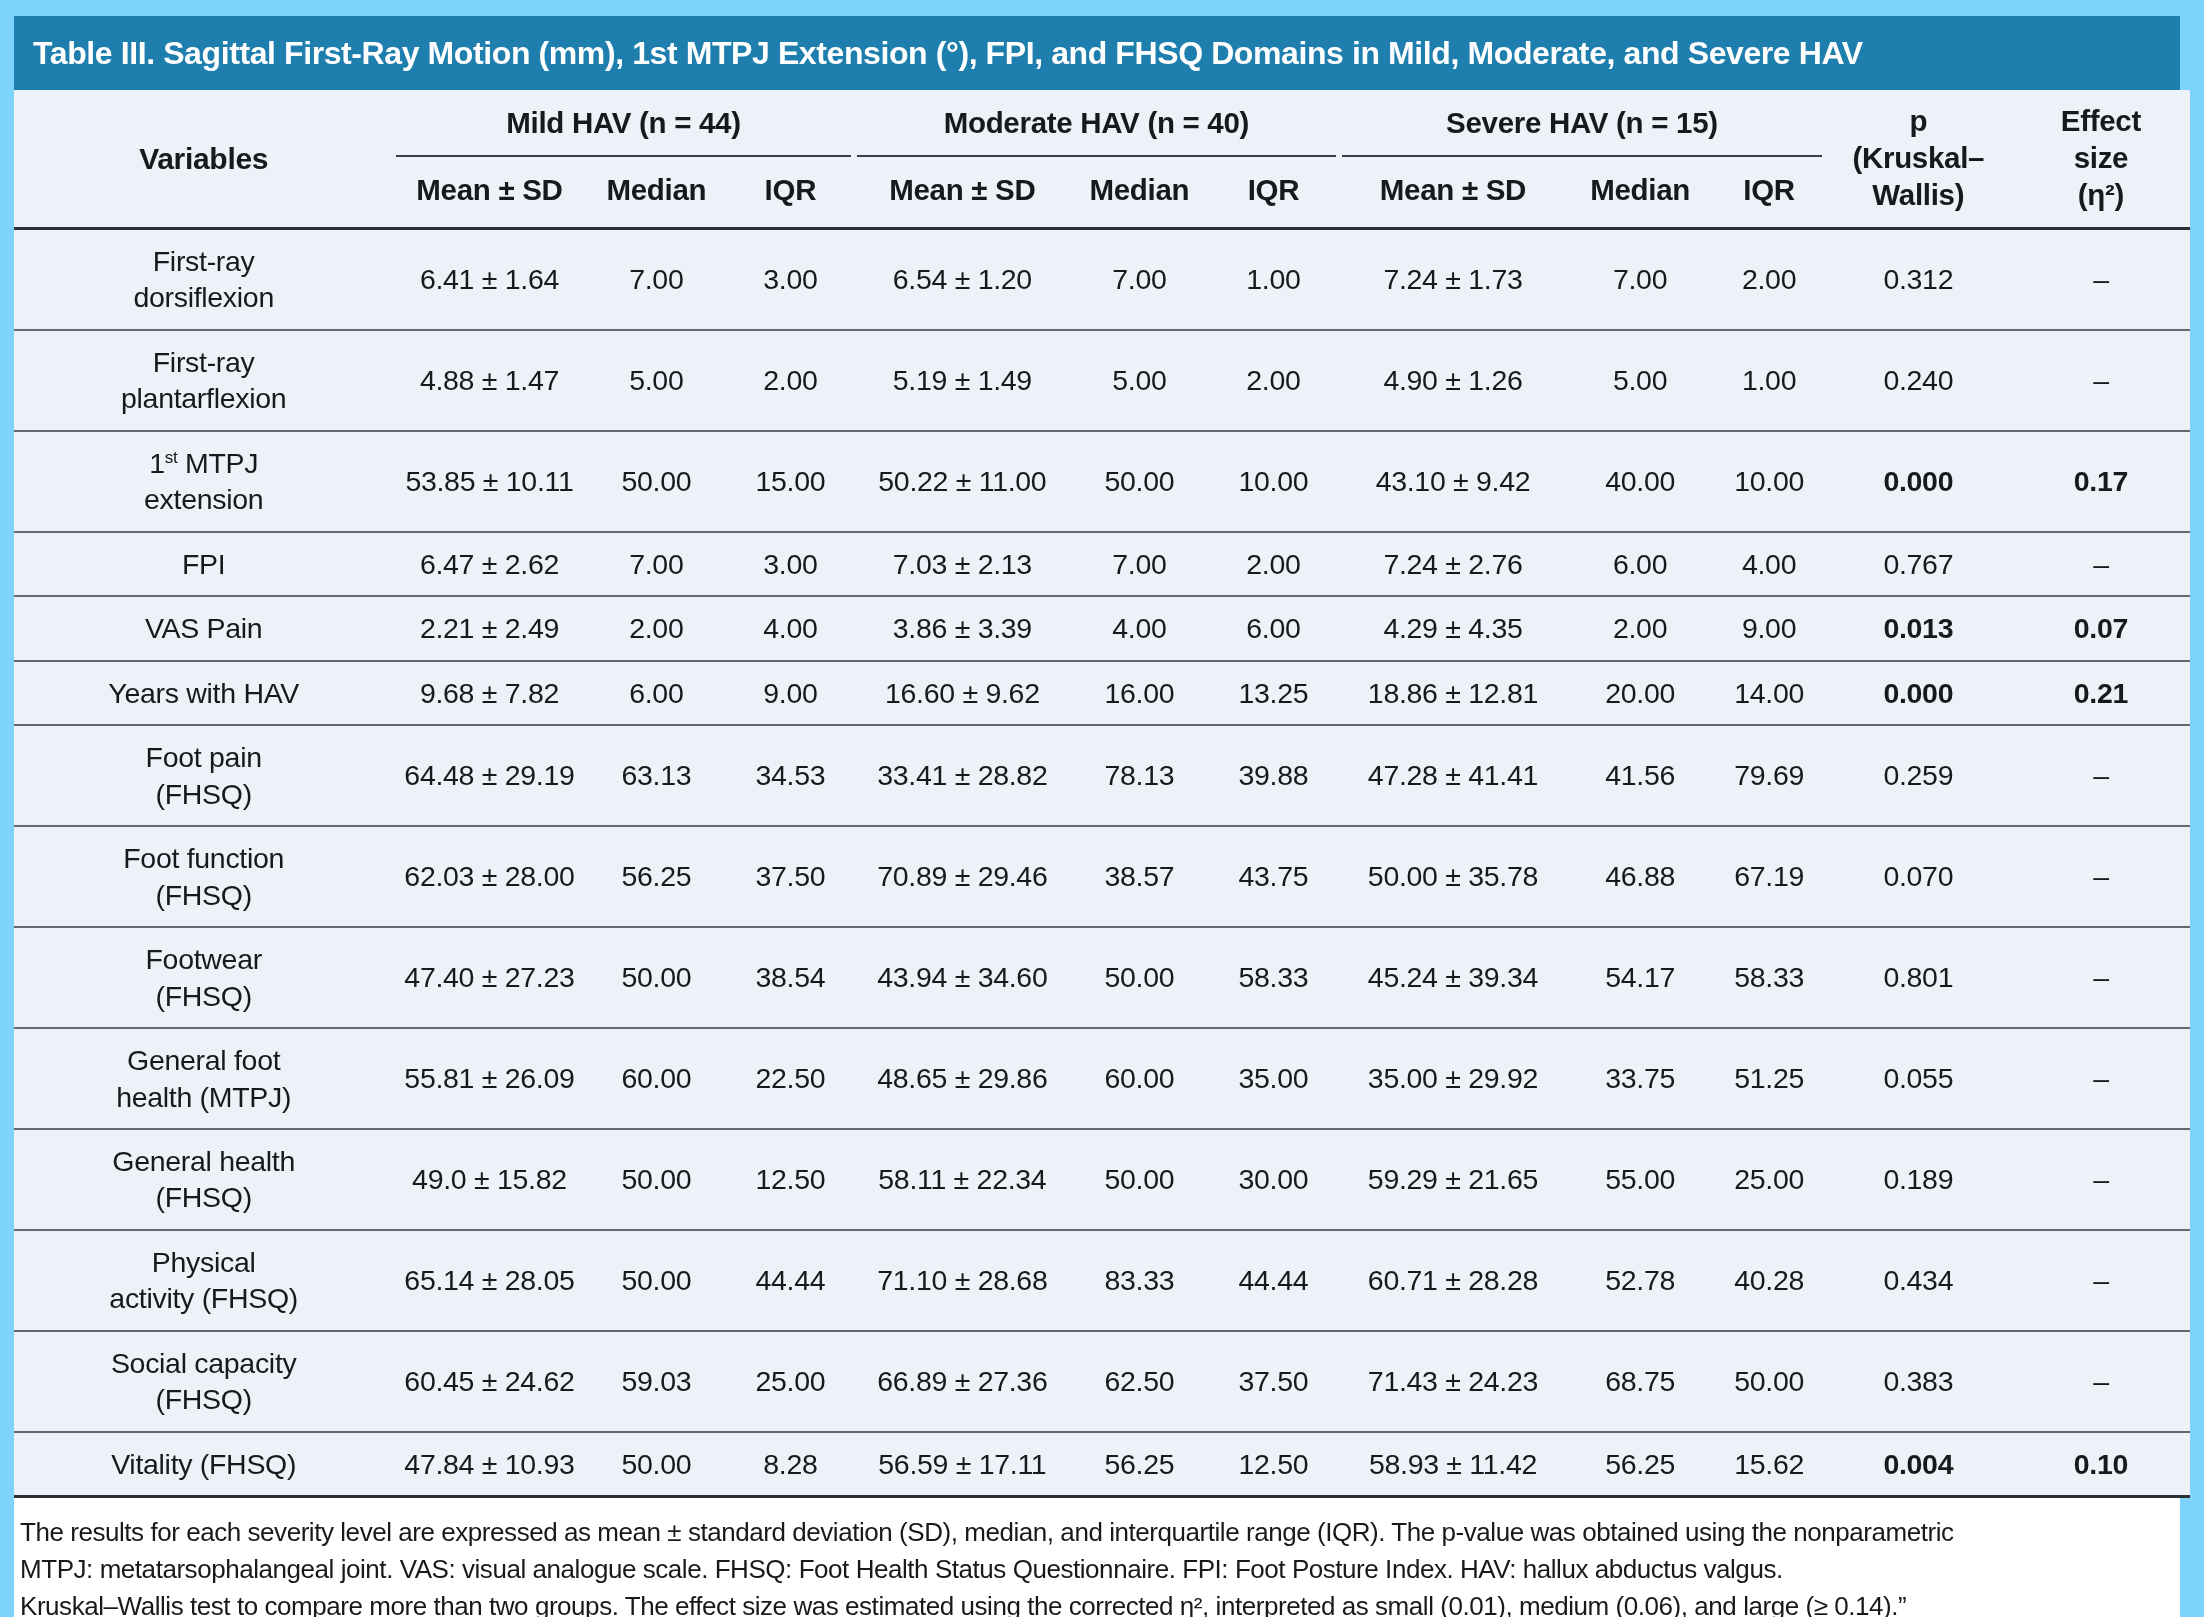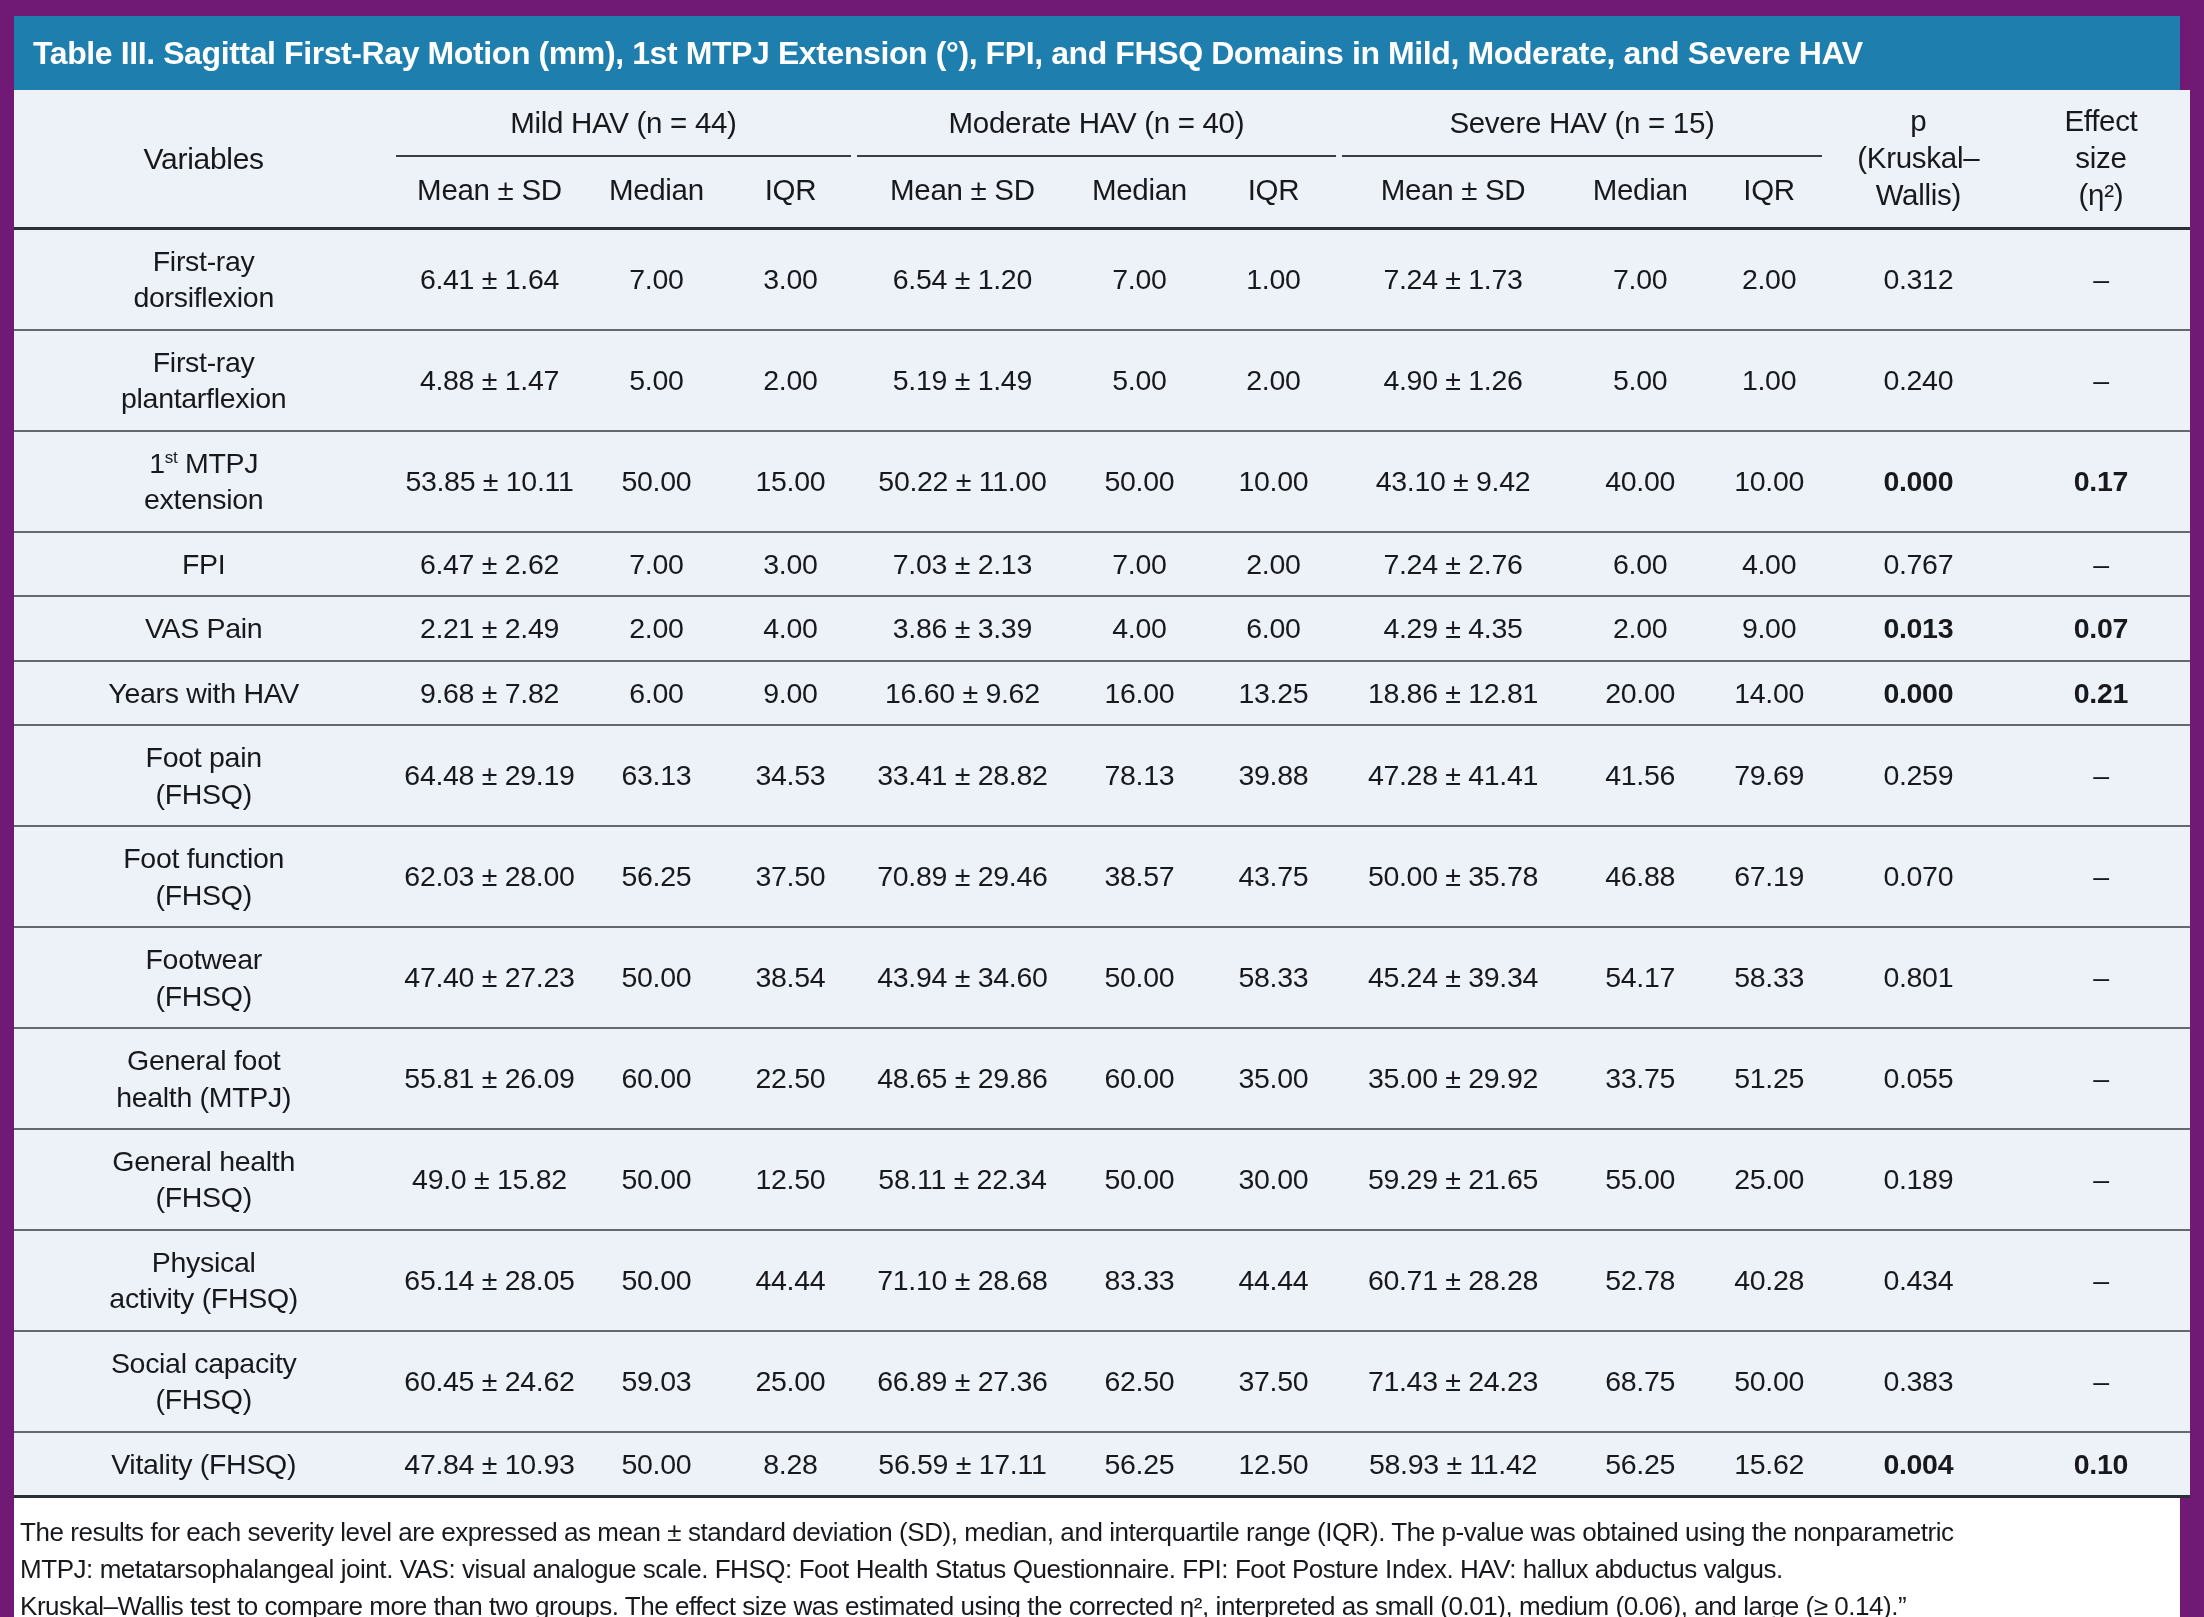--- a/index.html
+++ b/index.html
@@ -1,34 +1,34 @@
 <!DOCTYPE html>
 <html><head>
 <meta charset="utf-8">
 <style>
   html, body { margin: 0; padding: 0; background: #ffffff; }
   body { font-family: "Liberation Sans", "DejaVu Sans", sans-serif; color: #17191c; }
   .page {
-    width: 2204px; height: 1617px; background: #701a75;
+    width: 2204px; height: 1617px; background: #7dd3fc;
     box-sizing: border-box; padding: 16px 24px 0 14px; overflow: hidden;
   }
   .title-bar {
     background: #1e7ead; color: #ffffff; height: 74px;
     display: flex; align-items: center; padding: 0 19px;
     font-weight: bold; font-size: 32px; letter-spacing: -0.4px;
     box-sizing: border-box;
   }
   table.data-table {
     border-collapse: collapse; table-layout: fixed;
     width: 2176px; background: #edf1f8;
   }
   th, td { padding: 0; margin: 0; font-weight: normal; text-align: center; vertical-align: middle; }
   .pre { white-space: pre-line; }
   
-  thead th { font-weight: normal; font-size: 29.5px; letter-spacing: -0.3px; }
+  thead th { font-weight: bold; font-size: 29.5px; letter-spacing: -0.3px; }
   .group-h { padding: 16px 3px 0 3px; vertical-align: top; }
   .group-h span { display: block; padding-bottom: 15px; border-bottom: 2.5px solid #3a3f45; }
   .sub-row th { padding: 16px 2px 20px 2px; }
   .var-h { font-size: 30px; }
   .side-h { line-height: 1.25; }
   
   tbody tr { border-top: 2px solid #62696f; }
   tbody tr:first-child { border-top: 3.5px solid #2c3036; }
   table.data-table { border-bottom: 3.5px solid #2c3036; }
   tbody th, tbody td {

